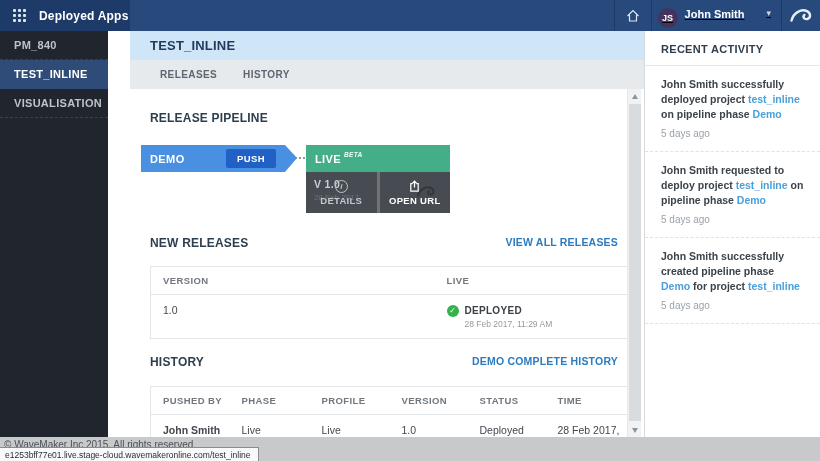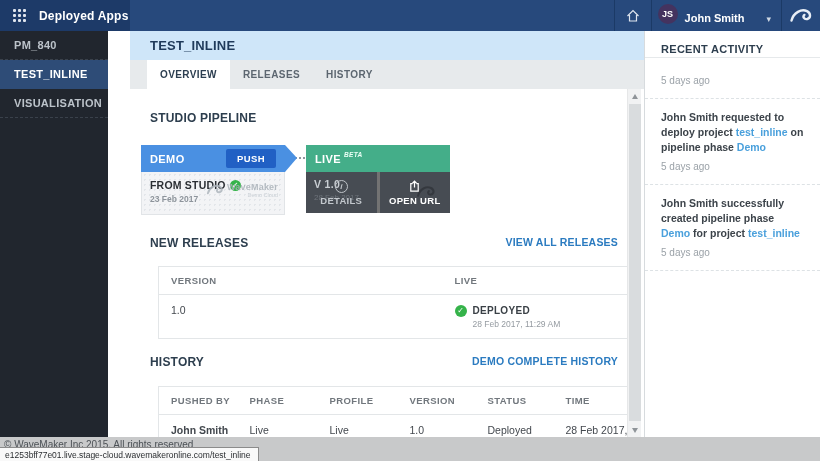--- a/index.html
+++ b/index.html
@@ -9,21 +9,21 @@
 
   
   .topbar { position:absolute; left:0; top:0; width:820px; height:31px; background:#27497c; }
   .brand { position:absolute; left:0; top:0; width:130px; height:31px; background:#1d3a68; display:flex; align-items:center; }
   .grid-icon { display:grid; grid-template-columns:repeat(3,3px); grid-gap:2px; margin-left:13px; cursor:pointer; }
   .grid-icon i { width:3px; height:3px; background:#dfe5ee; border-radius:1px; }
   .app-title { color:#fff; font-size:12px; font-weight:bold; margin-left:13px; letter-spacing:.2px; }
   .topbar-right { position:absolute; right:0; top:0; height:31px; display:flex; align-items:center; }
   .tb-div { width:1px; height:31px; background:#1b3a66; }
   .home-btn { width:36px; height:31px; display:flex; align-items:center; justify-content:center; cursor:pointer; }
-  .user-menu { display:flex; align-items:flex-end; height:16px; padding:0 10px 0 6px; cursor:pointer; }
+  .user-menu { display:flex; align-items:flex-start; height:16px; padding:0 10px 0 6px; cursor:pointer;text-decoration:underline; }
   .avatar { width:20px; height:20px; border-radius:50%; background:#44335f; color:#fff; font-size:9px; font-weight:bold; display:flex; align-items:center; justify-content:center; }
   .username { color:#fff; font-size:11px; font-weight:bold; margin-left:7px; }
   .caret { color:#cfd8e4; font-size:9px; margin-left:22px; }
   .wm-logo { width:38px; height:31px; display:flex; align-items:center; justify-content:center; cursor:pointer; }
 
   
   .sidebar { position:absolute; left:0; top:31px; width:108px; height:406px; background:#21262e; }
   .side-item { height:29px; display:flex; align-items:center; padding-left:14px; color:#bcc3ca; font-size:11px; font-weight:bold; letter-spacing:.3px; border-bottom:1px dashed #3a414b; cursor:pointer; }
   .side-item.sel { background:#2e4c77; color:#ffffff; border-bottom-color:#2e4c77; }
 
@@ -62,40 +62,40 @@
   .live-version span { display:block; font-size:8px; color:#6e747b; margin-top:3px; }
   .live-act { flex:1; display:flex; flex-direction:column; align-items:center; justify-content:center; z-index:1; cursor:pointer; }
   .live-act + .live-act { border-left:3px solid #737373; }
   .info-ic { width:13px; height:13px; border-radius:50%; border:1.5px solid #bfc4c9; color:#bfc4c9; font-size:8px; font-weight:bold; font-style:italic; line-height:11px; text-align:center; }
   .live-act .lab { font-size:9.5px; font-weight:bold; letter-spacing:.3px; margin-top:2px; }
   .details-lab { color:#c3c8cd; }
   .openurl-lab { color:#ffffff; }
   .live-mark { position:absolute; right:14px; top:10px; z-index:0; opacity:.5; }
 
   
-  .tbl { position:absolute; left:28px; width:477px; border:1px solid #e3e6e8; background:#fff; border-collapse:collapse; table-layout:fixed; }
+  .tbl { position:absolute; left:20px; width:477px; border:1px solid #e3e6e8; background:#fff; border-collapse:collapse; table-layout:fixed; }
   .tbl th { border-bottom:1px solid #e3e6e8; text-align:left; padding:8px 0 8px 12px; font-size:9.5px; font-weight:800; color:#71777d; letter-spacing:.4px; }
   .tbl td { padding:9px 0 9px 12px; font-size:10.5px; color:#43484e; vertical-align:top; }
   .status-flex { display:flex; gap:6px; align-items:flex-start; }
   .status-flex .check { width:12px; height:12px; line-height:12px; margin-top:1px; }
   .dep-lab { font-size:10px; font-weight:800; color:#3a4046; letter-spacing:.3px; }
   .dep-time { font-size:8.5px; color:#959ba1; margin-top:3px; }
   .cell-link { color:#2b7bc0; cursor:pointer; }
   .bold-cell { font-weight:bold; color:#33383d; }
 
   
   .sbar { position:absolute; left:497px; top:0; width:14px; height:348px; background:#f1f2f3; border-left:1px solid #e6e7e8; }
   .sbtn { position:absolute; left:0; width:14px; height:14px; display:flex; align-items:center; justify-content:center; cursor:pointer; }
   .tri-up { width:0; height:0; border-left:3.5px solid transparent; border-right:3.5px solid transparent; border-bottom:5px solid #8f9499; }
   .tri-dn { width:0; height:0; border-left:3.5px solid transparent; border-right:3.5px solid transparent; border-top:5px solid #8f9499; }
   .sthumb { position:absolute; left:1px; top:15px; width:12px; height:317px; background:#d9dcde; cursor:grab; }
 
   
   .activity { position:absolute; left:644px; top:31px; width:176px; height:406px; background:#fff; border-left:1px solid #d7dbde; }
-  .act-head { padding:12px 16px 2px 16px; font-size:11px; font-weight:800; color:#2d3e4e; letter-spacing:.3px; border-bottom:1px solid #e6e9eb; }
+  .act-head { padding:12px 16px 10px 16px; font-size:11px; font-weight:800; color:#2d3e4e; letter-spacing:.3px; border-bottom:1px solid #e6e9eb; }
   .act-item { padding:11px 14px 12px 16px; border-bottom:1px dashed #dde2e5; }
   .act-text { font-size:10.5px; line-height:15px; color:#3c434a; font-weight:bold; }
   .lnk { color:#4aa0dc; cursor:pointer; }
   .act-time { font-size:10px; color:#9ba2a8; margin-top:6px; }
 
   
   .bottom-strip { position:absolute; left:0; top:437px; width:820px; height:24px; background:#c8c9ca; overflow:hidden; }
   .copyright { position:absolute; left:4px; top:2px; font-size:10px; color:#4c5156; }
   .status-tip { position:absolute; left:0; top:10px; height:14px; background:#f9f9f9; border:1px solid #8b8b8b; border-left:none; border-bottom:none; padding:2px 7px 0 5px; font-size:8.5px; color:#2a2d30; white-space:nowrap; }
 </style>
@@ -143,49 +143,32 @@
 
   <aside class="sidebar">
     <div class="side-item">PM_840</div>
     <div class="side-item sel">TEST_INLINE</div>
     <div class="side-item">VISUALISATION</div>
   </aside>
 
   <section class="main">
     <div class="title-band">TEST_INLINE</div>
     <nav class="tabbar">
-      <div class="tab active">OVERVIEW</div>
       <div class="tab">RELEASES</div>
       <div class="tab">HISTORY</div>
     </nav>
 
     <div class="body">
 
-      <div class="sec-head" style="top:22px;">STUDIO PIPELINE</div>
+      <div class="sec-head" style="top:22px;">RELEASE PIPELINE</div>
 
       <div class="card" style="left:11px; top:56px;">
         <div class="card-head demo-head">
           <span class="phase-name">DEMO</span>
           <button class="push-btn">PUSH</button>
-        </div>
-        <div class="demo-body">
-          <div class="from-studio">
-            <span>FROM STUDIO</span>
-            <span class="check">✓</span>
-          </div>
-          <div class="demo-date">23 Feb 2017</div>
-          <div class="wm-mark">
-            <svg width="18" height="18" viewBox="0 0 24 24">
-                <path d="M2.5 16.5 C4.5 8.5 12.5 4.5 18 7.2 C22 9.2 22 14 18.2 15 C15.2 15.7 13.3 12.8 15.4 10.9" fill="none" stroke="#aeb6bd" stroke-width="2.6" stroke-linecap="round"></path>
-              </svg>
-            <span class="wm-mark-text">
-              <b>WaveMaker</b>
-              <i>Demo Cloud</i>
-            </span>
-          </div>
         </div>
       </div>
 
       <div class="arrow-line" style="left:158px; top:68px; width:20px;"></div>
       <div class="arrow-head" style="left:155px; top:56px;"></div>
 
       <div class="card" style="left:176px; top:56px;">
         <div class="card-head live-head">
           <span class="phase-name">LIVE</span>
           <span class="beta">BETA</span>
@@ -285,20 +268,23 @@
             <span class="tri-dn"></span>
           </div>
       </div>
     </div>
   </section>
 
   <aside class="activity">
     <div class="act-head">RECENT ACTIVITY</div>
 
     <div class="act-item">
+      <div class="act-text">
+        <span>John Smith successfully deployed project </span><span class="lnk">test_inline</span><span> on pipeline phase </span><span class="lnk">Demo</span>
+      </div>
       <div class="act-time">5 days ago</div>
     </div>
 
     <div class="act-item">
       <div class="act-text">
         <span>John Smith requested to deploy project </span><span class="lnk">test_inline</span><span> on pipeline phase </span><span class="lnk">Demo</span>
       </div>
       <div class="act-time">5 days ago</div>
     </div>
 

